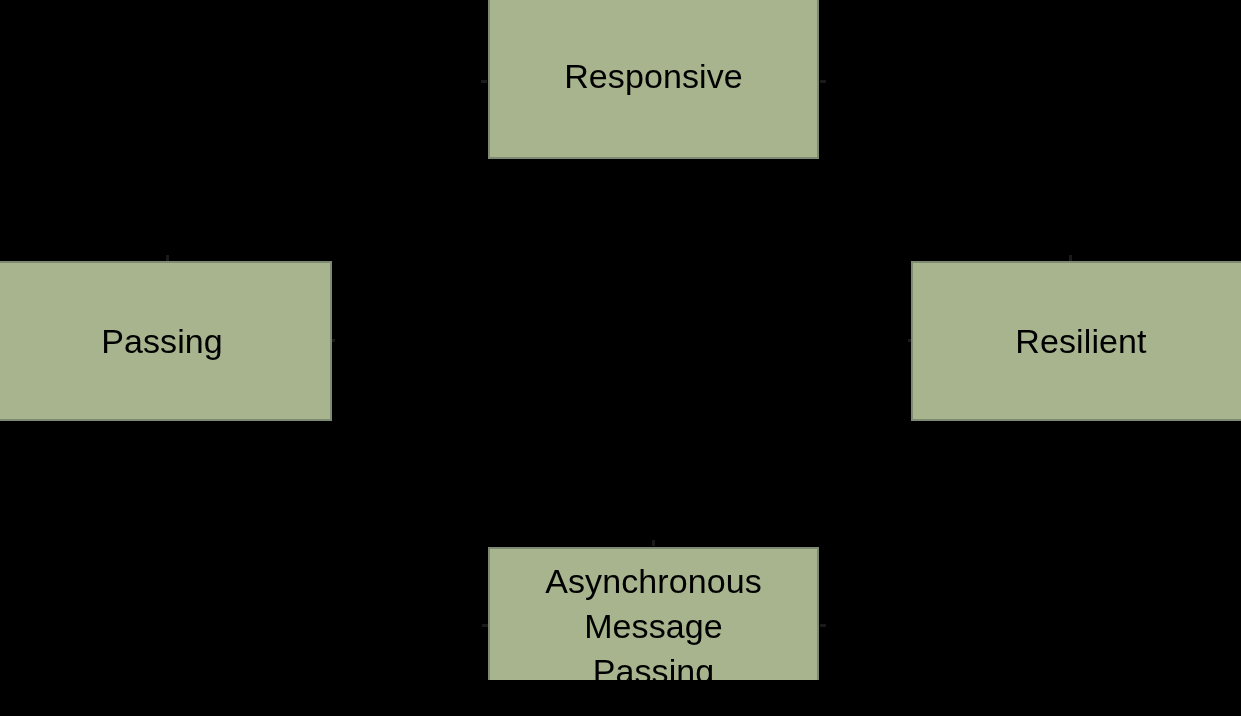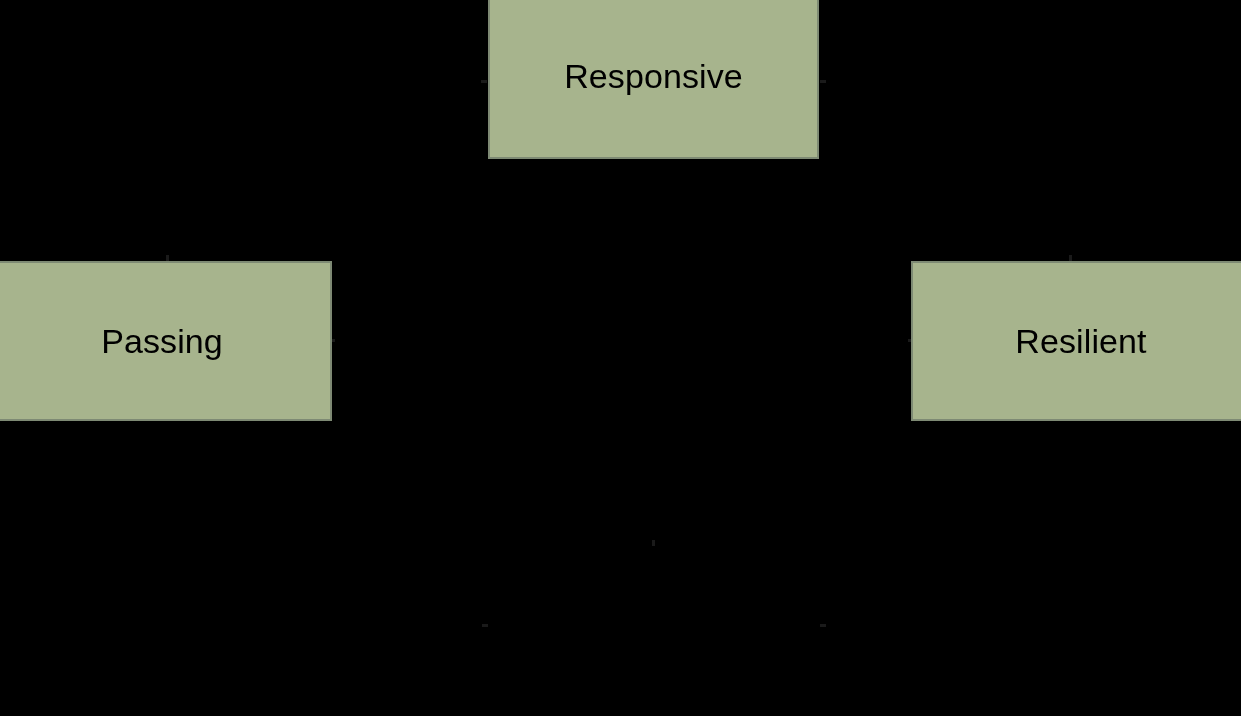--- a/index.html
+++ b/index.html
@@ -92,14 +92,19 @@
   </div>
 
   <div class="node" id="node-elastic">
     <span class="node-label">Passing</span>
   </div>
 
   <div class="node" id="node-resilient">
     <span class="node-label">Resilient</span>
   </div>
 
+  <div class="node" id="node-async">
+    <span class="node-label">Asynchronous
+Message
+Passing</span>
+  </div>
 
 </div>
 
 </body></html>

